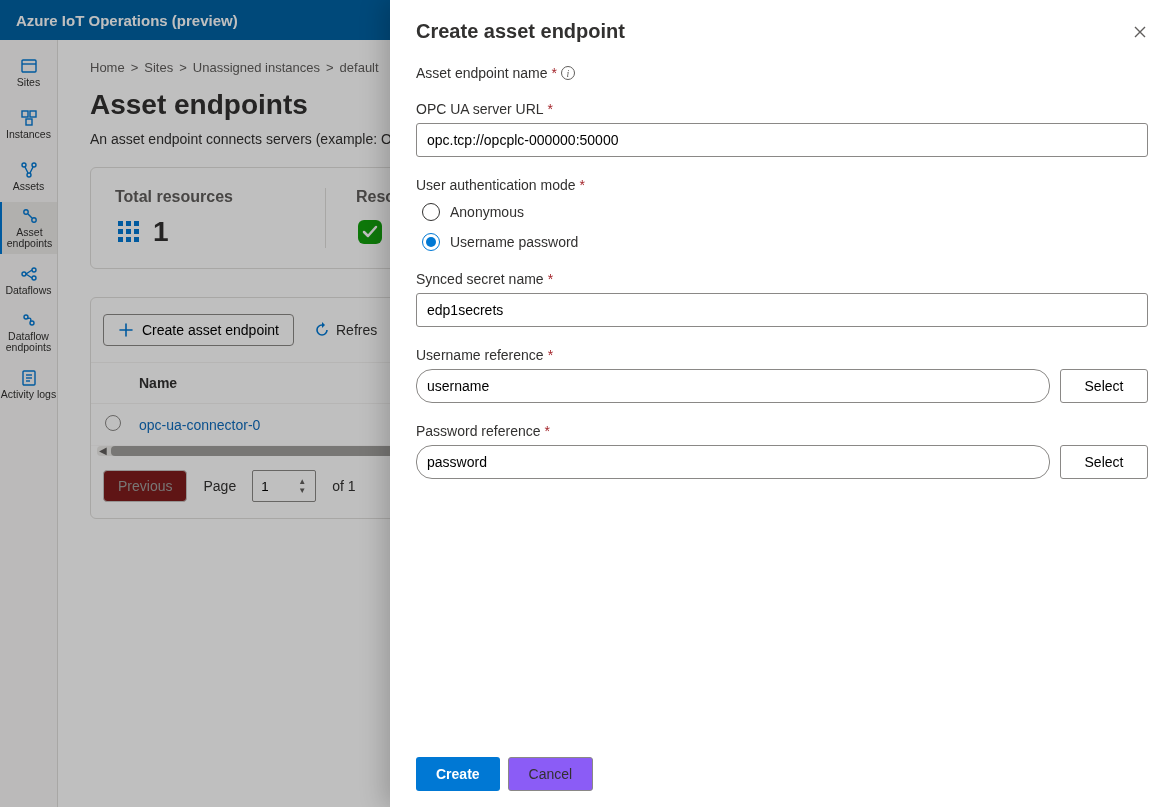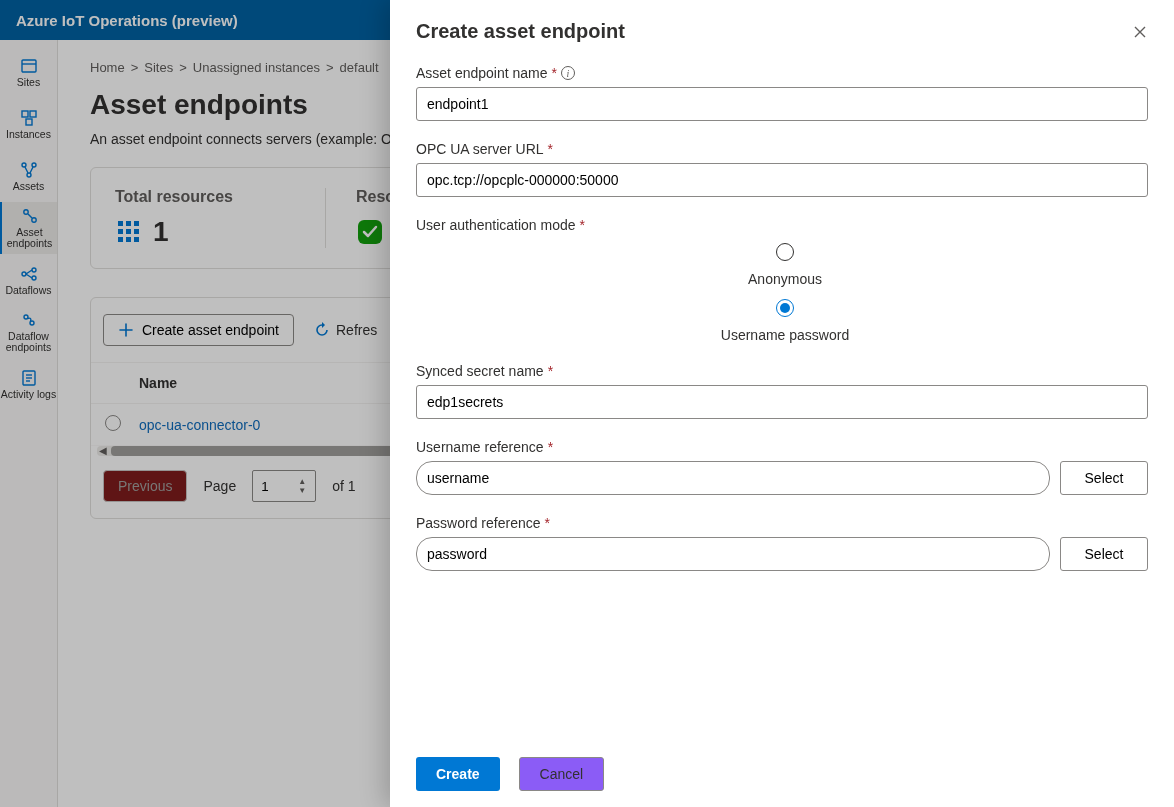--- a/index.html
+++ b/index.html
@@ -58,31 +58,31 @@
   .flyout-head h2 { font-size: 20px; font-weight: 600; }
   .close-x { cursor: pointer; font-size: 16px; color: #605e5c; }
 
   .field { margin-bottom: 20px; }
   .field-label { font-size: 14px; margin-bottom: 6px; display: flex; align-items: center; gap: 4px; }
   .req { color: #a4262c; }
   .info-icon { width: 14px; height: 14px; border: 1px solid #605e5c; border-radius: 50%; display: inline-flex; align-items: center; justify-content: center; font-size: 10px; color: #605e5c; font-family: serif; font-style: italic; }
   .text-input { width: 100%; height: 34px; border: 1px solid #8a8886; border-radius: 3px; padding: 0 10px; font-size: 14px; }
 
   .radio-group { display: flex; flex-direction: column; gap: 12px; padding: 4px 0 0 6px; }
-  .radio-opt { display: flex; align-items: center; gap: 10px; cursor: pointer; flex-direction: column; }
+  .radio-opt { display: flex; align-items: center; gap: 10px; cursor: pointer; }
   .radio-outer { width: 18px; height: 18px; border-radius: 50%; border: 1.5px solid #323130; display: inline-flex; align-items: center; justify-content: center; }
   .radio-opt.selected .radio-outer { border-color: #0078d4; }
   .radio-inner { width: 10px; height: 10px; border-radius: 50%; background: #0078d4; display: none; }
   .radio-opt.selected .radio-inner { display: block; }
 
   .combo-row { display: flex; gap: 10px; }
   .combo-row .text-input { flex: 1; border-radius: 16px; }
   .select-btn { width: 88px; height: 34px; border: 1px solid #8a8886; background: #fff; border-radius: 3px; font-size: 14px; cursor: pointer; }
 
-  .flyout-footer { padding: 16px 26px; display: flex; gap: 19px; }
+  .flyout-footer { padding: 16px 26px; display: flex; gap: 8px; }
   .btn-primary { background: #0078d4; color: #fff; border: none; border-radius: 3px; padding: 8px 20px; font-size: 14px; font-weight: 600; cursor: pointer; }
   .btn-secondary { background: #8b5cf6; color: #323130; border: 1px solid #8a8886; border-radius: 3px; padding: 8px 20px; font-size: 14px; cursor: pointer; }
 
   svg { display: block; }
 </style>
 </head>
 <body>
 
 <div class="topbar">
   <span>Azure IoT Operations (preview)</span>
@@ -275,21 +275,20 @@
           </svg>
       </span>
     </div>
 
     <div class="field">
       <div class="field-label">
         <span>Asset endpoint name</span>
         <span class="req">*</span>
         <span class="info-icon">i</span>
       </div>
-      <input class="text-input" value="endpoint1" style="">
     </div>
 
     <div class="field">
       <div class="field-label">
         <span>OPC UA server URL</span>
         <span class="req">*</span>
       </div>
       <input class="text-input" value="opc.tcp://opcplc-000000:50000" style="">
     </div>
 

